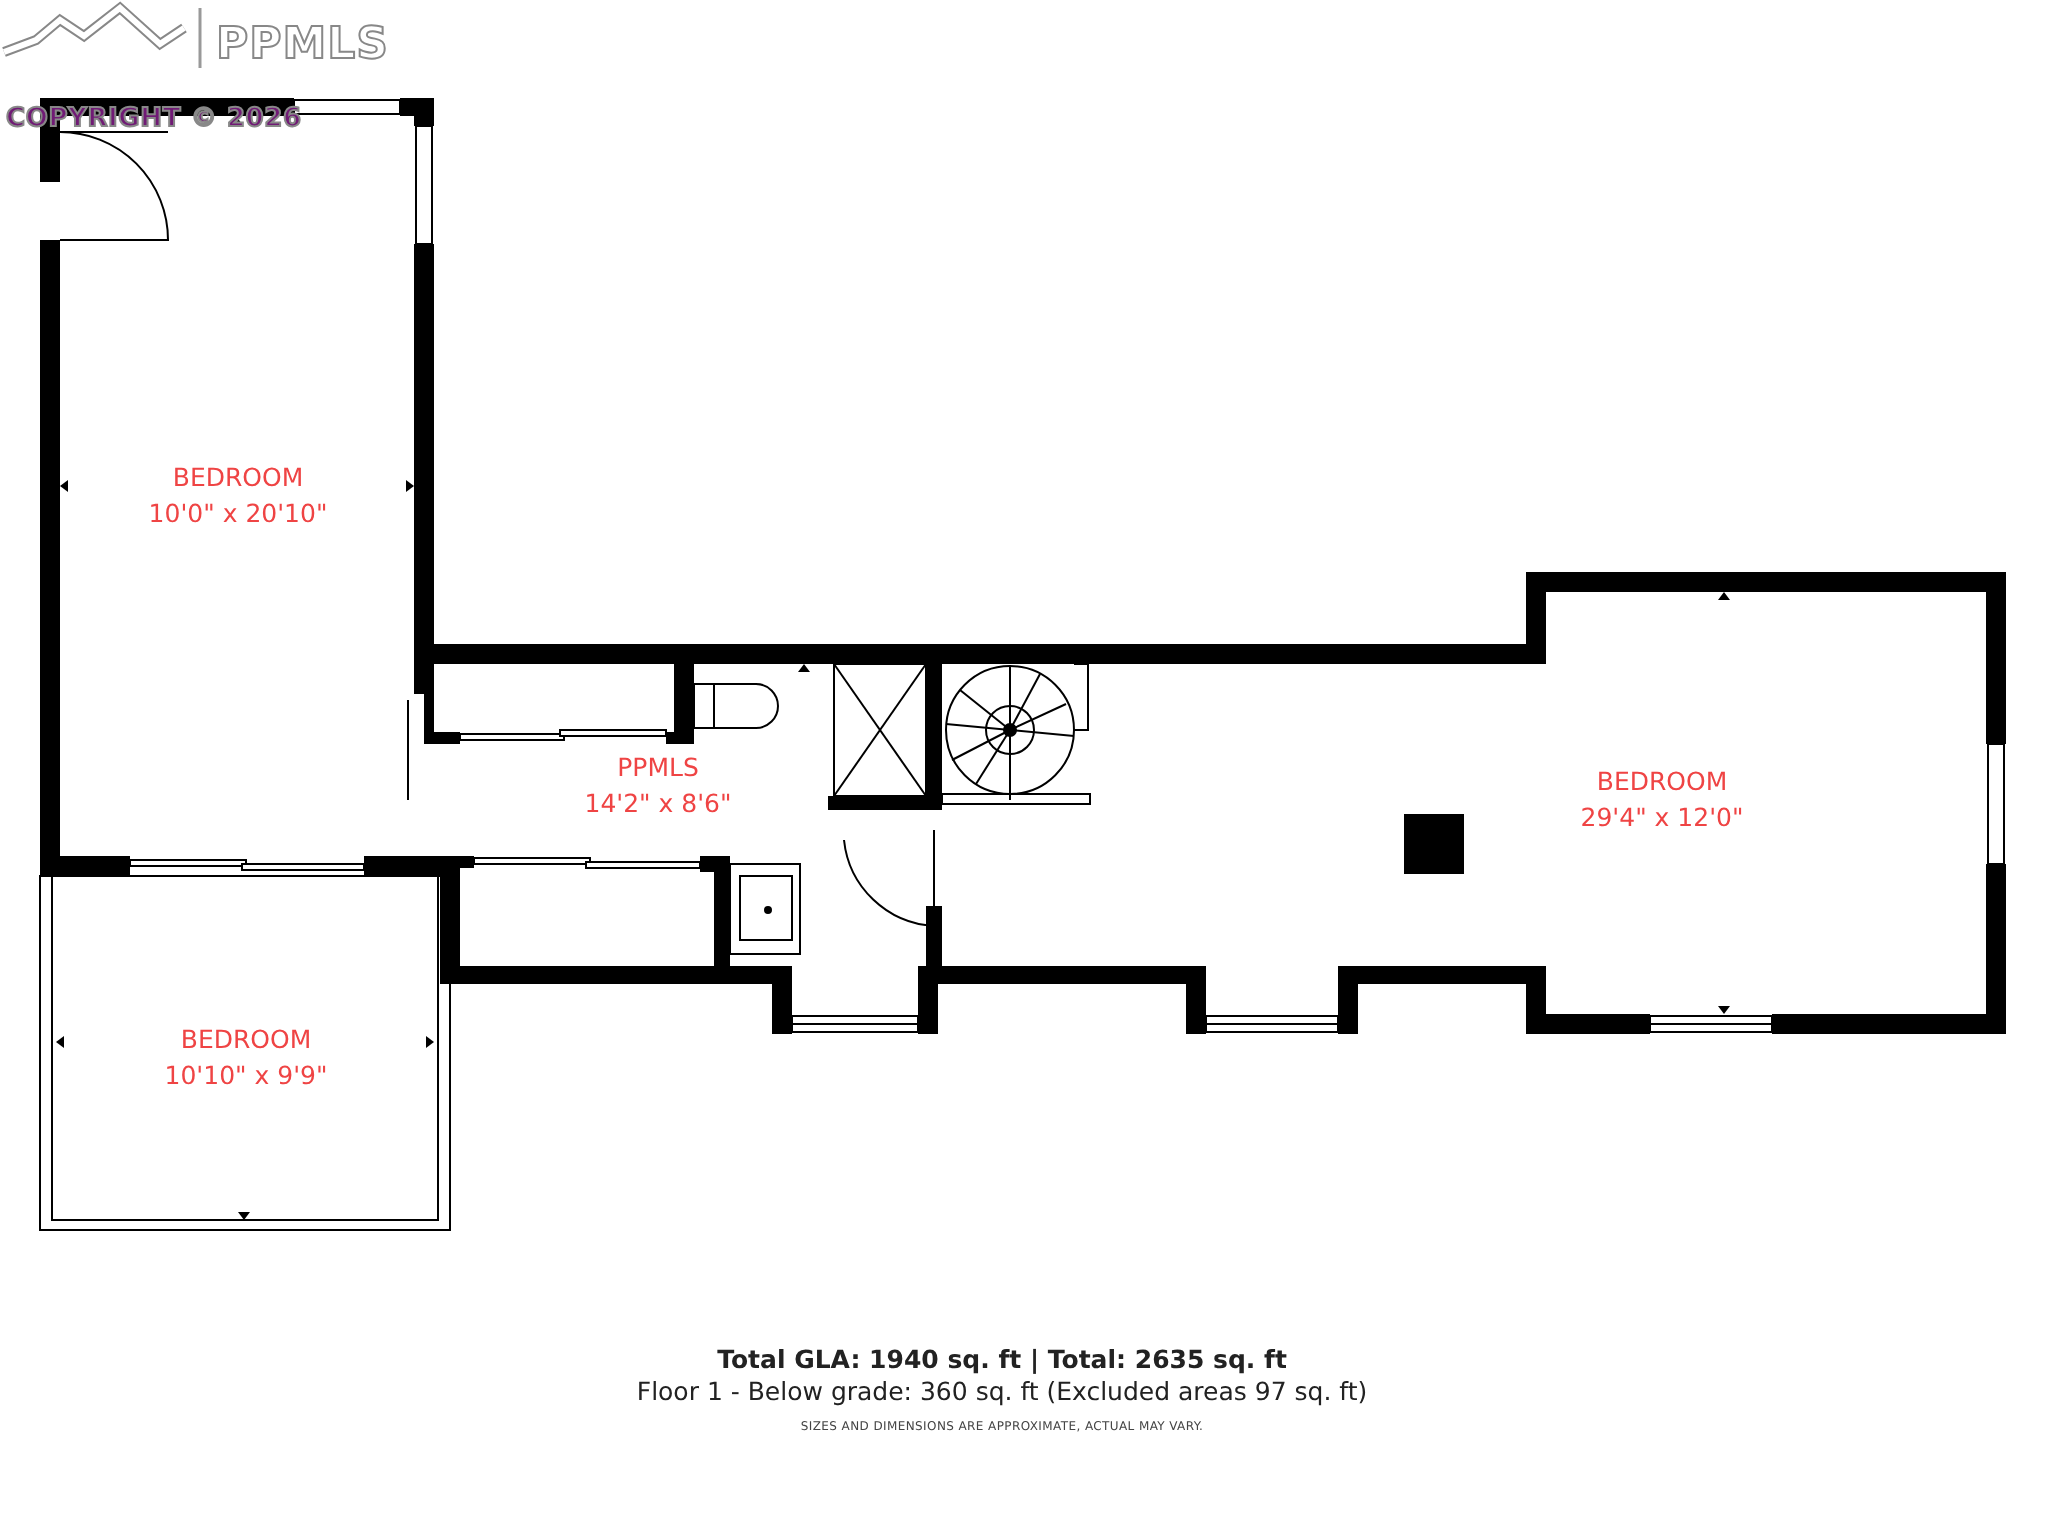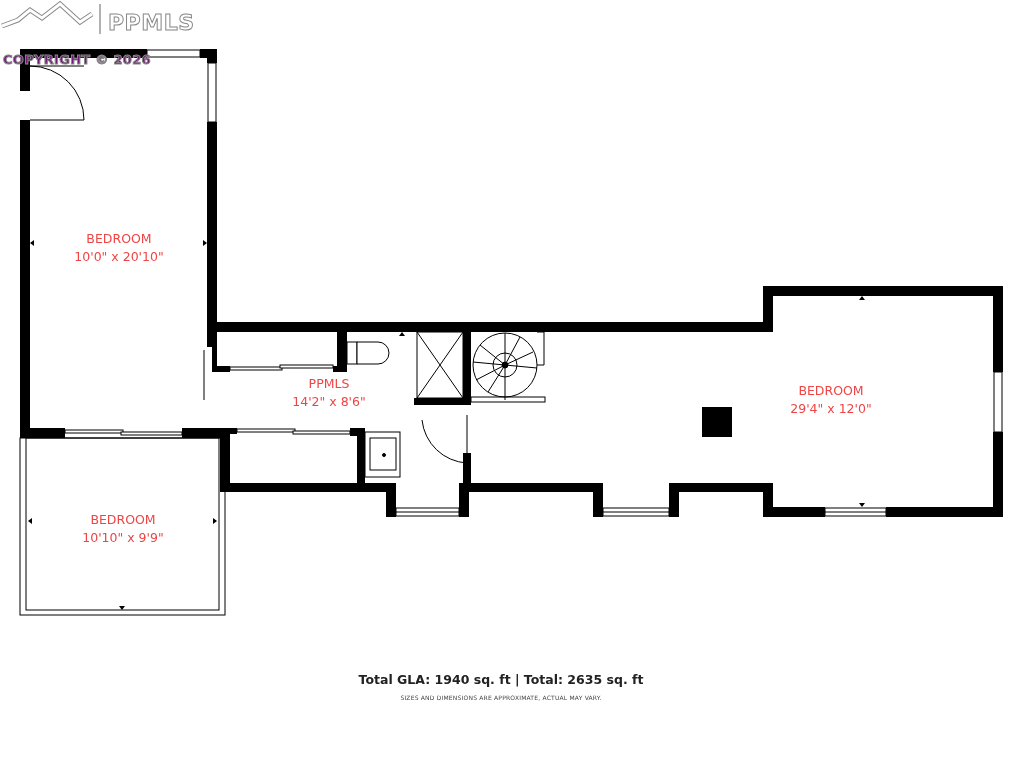--- a/index.html
+++ b/index.html
@@ -171,14 +171,15 @@
   <div>29'4" x 12'0"</div>
 </div>
 
 <div class="room-label" style="left:123px; top:511px;">
   <div>BEDROOM</div>
   <div>10'10" x 9'9"</div>
 </div>
 
 <div class="summary">
   <div class="total">Total GLA: 1940 sq. ft | Total: 2635 sq. ft</div>
+  <div class="line">Floor 1 - Below grade: 360 sq. ft (Excluded areas 97 sq. ft)</div>
   <div class="disclaimer">SIZES AND DIMENSIONS ARE APPROXIMATE, ACTUAL MAY VARY.</div>
 </div>
 
 </body></html>

